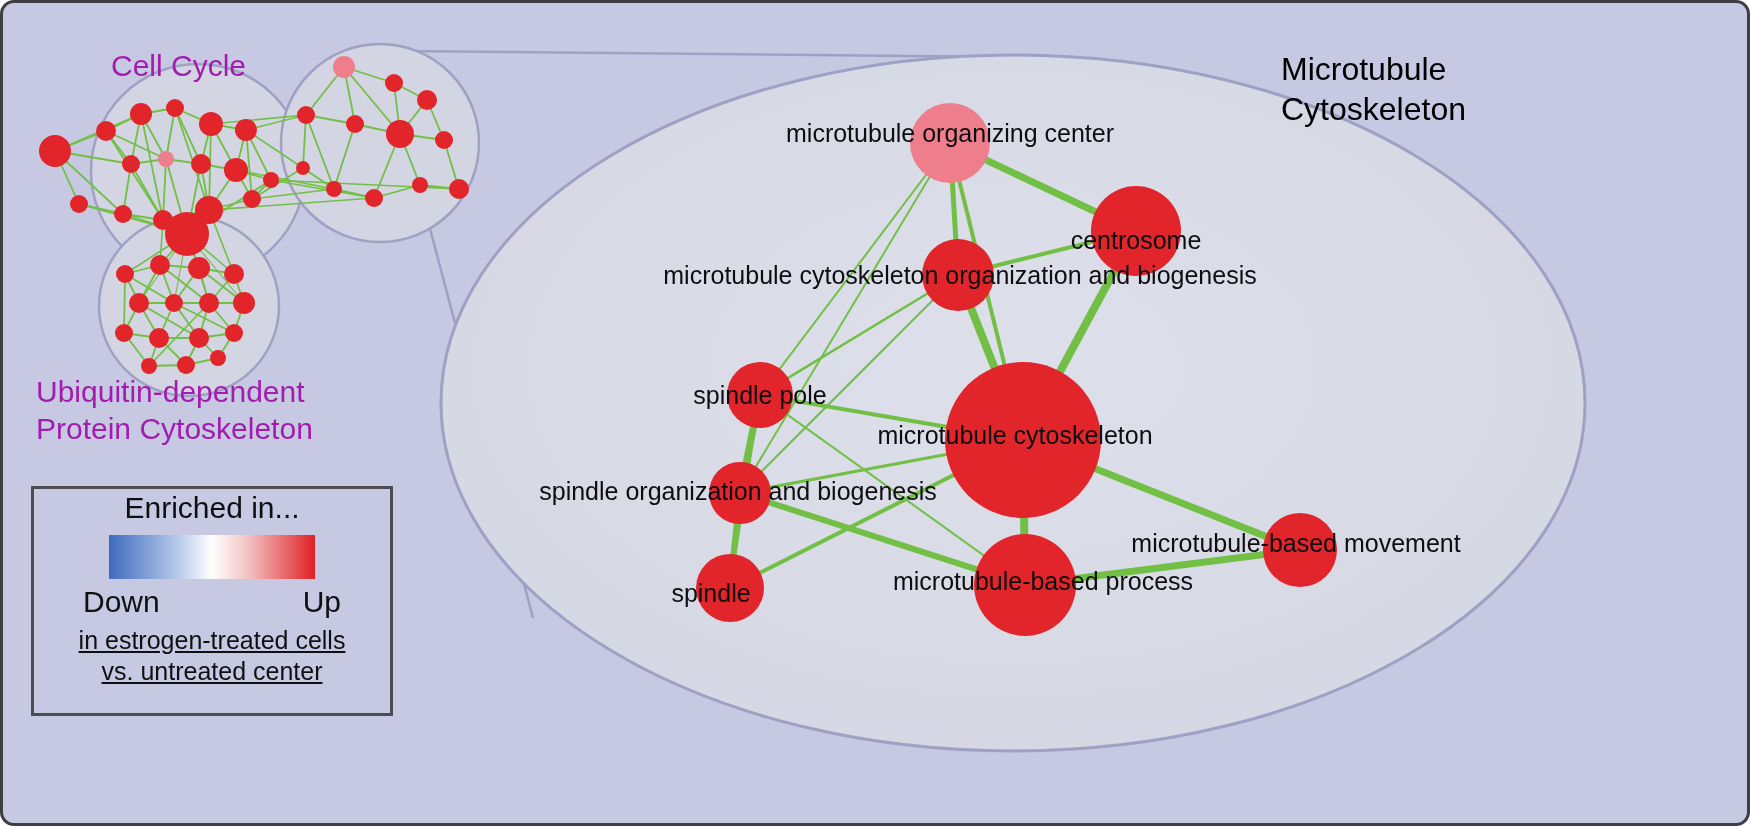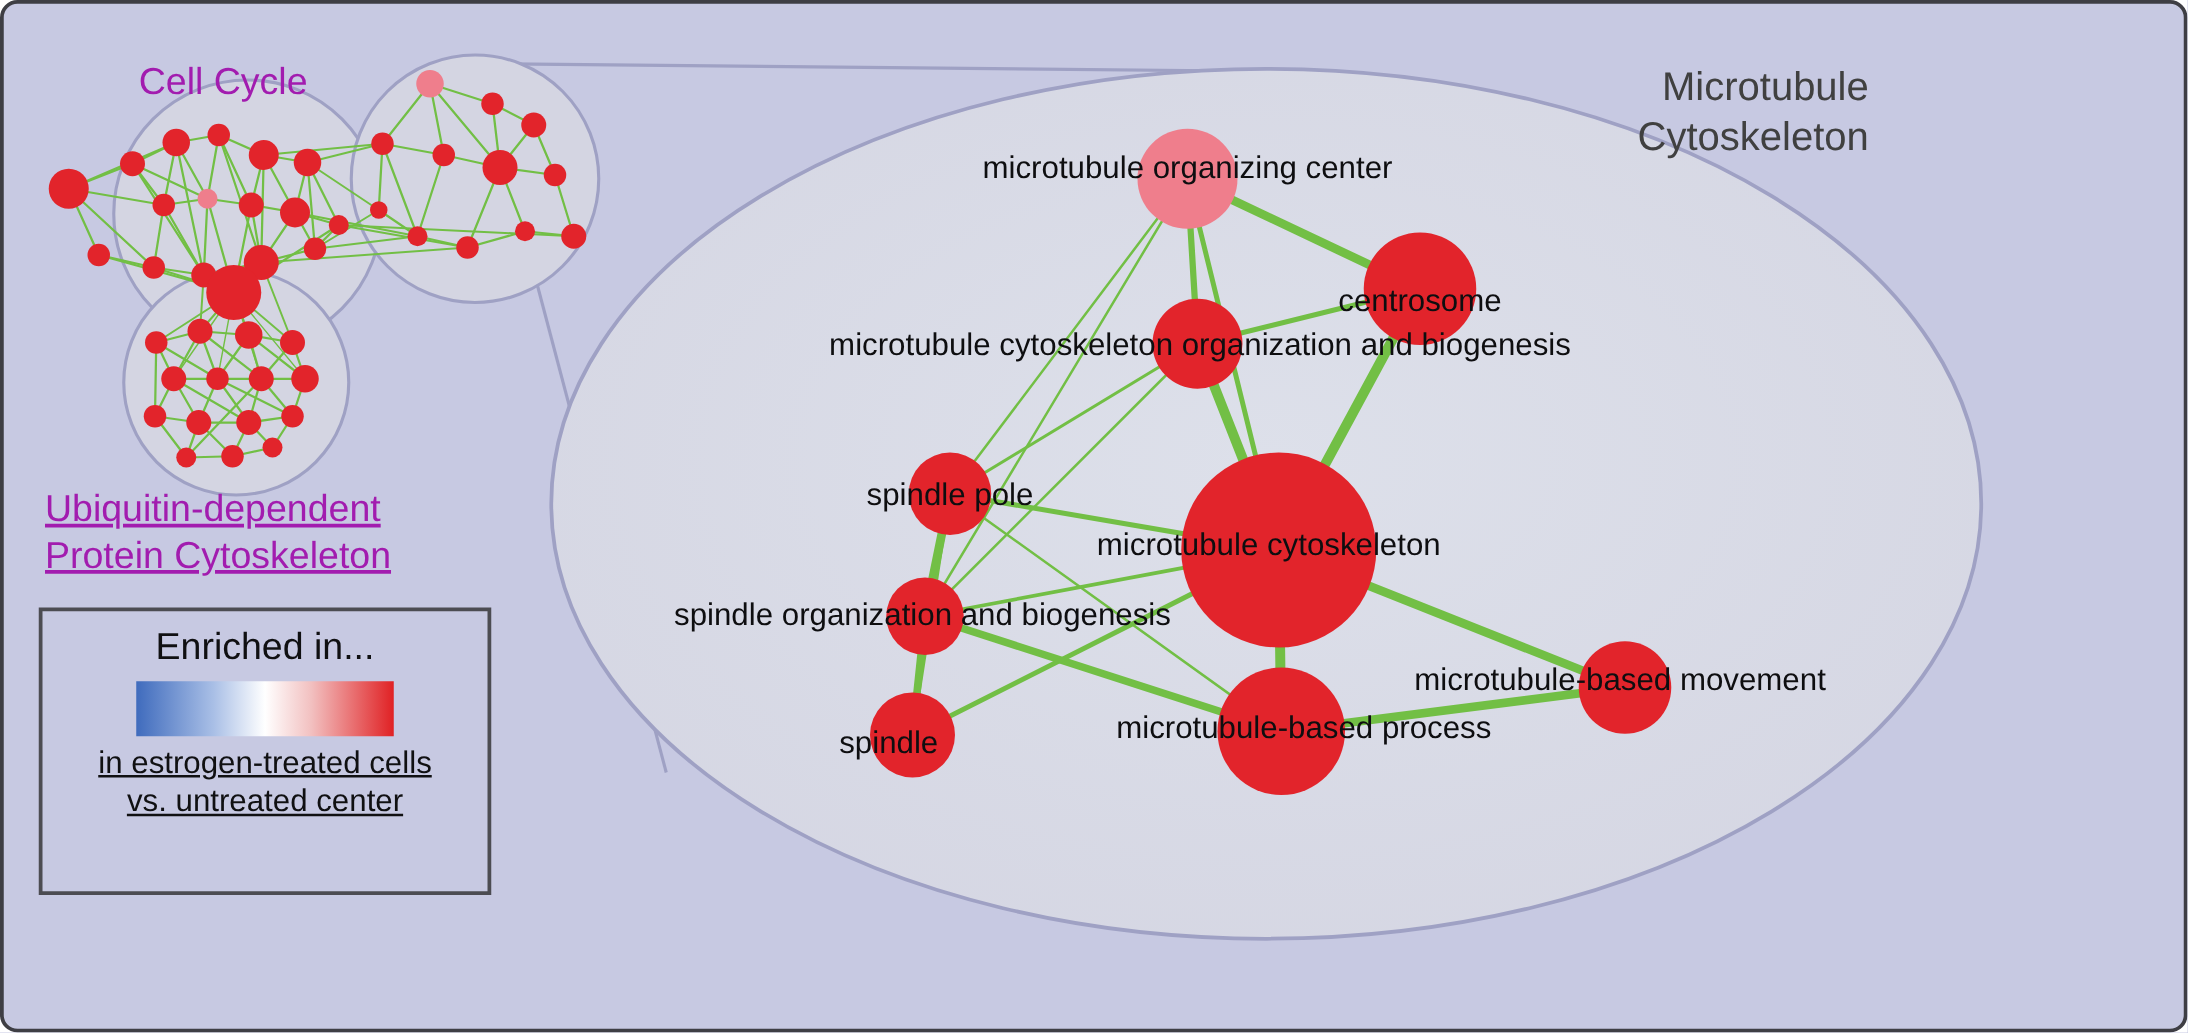--- a/index.html
+++ b/index.html
@@ -18,37 +18,37 @@
   #scene { position: absolute; left: 0; top: 0; }
   #scene text { font-family: "Liberation Sans", sans-serif; }
   .abs { position: absolute; }
   .cluster-label {
     color: #a21caf;
     font-size: 30px;
     line-height: 37px;
     white-space: nowrap;
   }
   .main-title {
-    color: #404040;
+    color: #000000;
     font-size: 32px;
     line-height: 40px;
-    text-align: right;
+    text-align: left;
   }
   .legend {
     position: absolute;
     left: 28px;
     top: 483px;
     width: 362px;
     height: 230px;
     border: 3px solid #4c4c52;
     display: flex;
     flex-direction: column;
     align-items: center;
   }
-  .legend-title { font-size: 30px; color: #101012; margin-top: 12px; }
+  .legend-title { font-size: 30px; color: #101012; margin-top: 2px; }
   .legend-bar { width: 206px; height: 44px; margin-top: 10px; }
   .legend-row {
     width: 258px;
     display: flex;
     justify-content: space-between;
     font-size: 30px;
     color: #101012;
     margin-top: 6px;
   }
   .legend-caption {
@@ -296,32 +296,36 @@
         <text x="1012" y="441" text-anchor="middle" font-size="25" fill="#0e0e10">microtubule cytoskeleton</text>
         <text x="735" y="497" text-anchor="middle" font-size="25" fill="#0e0e10">spindle organization and biogenesis</text>
         <text x="1293" y="549" text-anchor="middle" font-size="25" fill="#0e0e10">microtubule-based movement</text>
         <text x="708" y="599" text-anchor="middle" font-size="25" fill="#0e0e10">spindle</text>
         <text x="1040" y="587" text-anchor="middle" font-size="25" fill="#0e0e10">microtubule-based process</text>
       </g>
     </svg>
 
   <div class="abs cluster-label" style="left:108px; top:44px;">Cell Cycle</div>
 
-  <div class="abs cluster-label" style="left:33px; top:386px;text-decoration:underline;">
+  <div class="abs cluster-label" style="left:33px; top:370px;">
     <div>Ubiquitin-dependent</div>
     <div>Protein Cytoskeleton</div>
   </div>
 
   <div class="abs main-title" style="left:1278px; top:46px; width:214px;">
     <div>Microtubule</div>
     <div>Cytoskeleton</div>
   </div>
 
   <div class="legend">
     <div class="legend-title">Enriched in...</div>
     <div class="legend-bar" id="legend-bar" style="background: linear-gradient(to right, rgb(63, 107, 189) 0%, rgb(169, 191, 230) 30%, rgb(255, 255, 255) 50%, rgb(242, 192, 192) 68%, rgb(224, 33, 36) 100%);"></div>
+    <div class="legend-row">
+      <span>Down</span>
+      <span>Up</span>
+    </div>
     <div class="legend-caption">
       <div>in estrogen-treated cells</div>
       <div>vs. untreated center</div>
     </div>
   </div>
 
 </div>
 
 </body></html>

